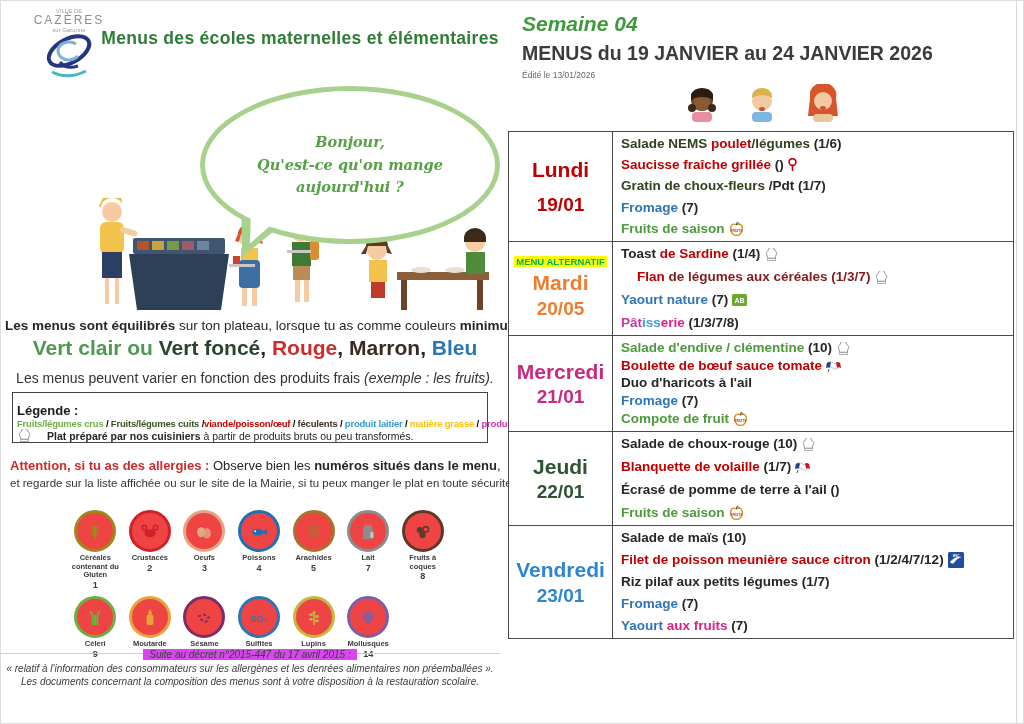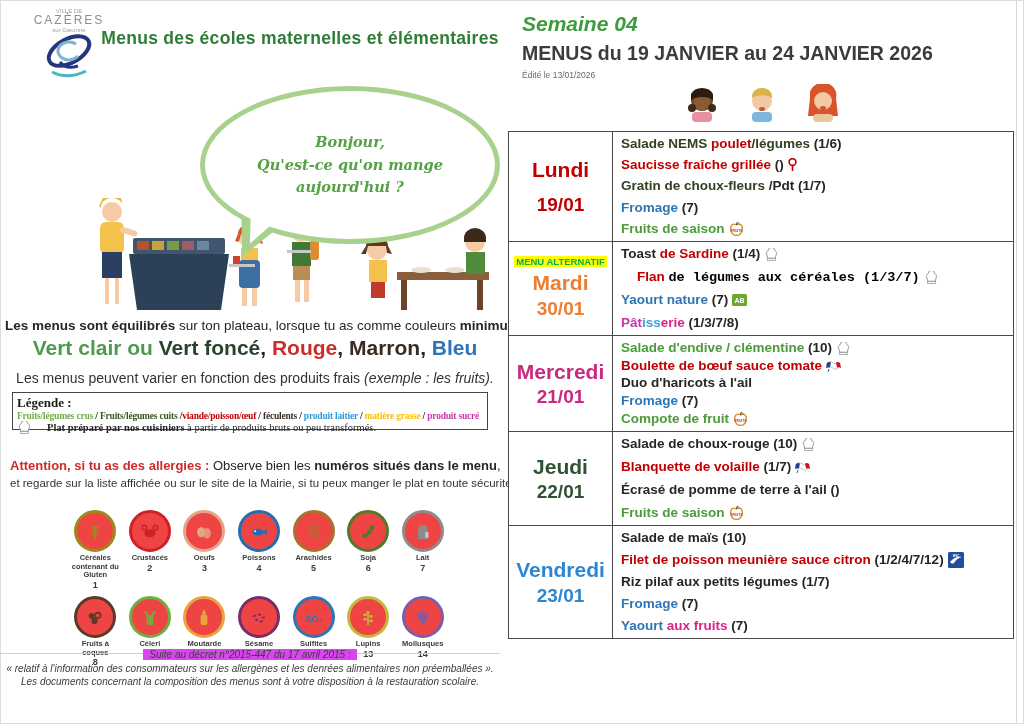--- a/index.html
+++ b/index.html
@@ -15,21 +15,21 @@
   
   .bubble{left:200px;top:86px;width:290px;height:148px;border:5px solid #A9D18E;border-radius:50%;display:flex;flex-direction:column;justify-content:center;align-items:center;background:#fff;z-index:2;}
   .bubble div{color:#55A245;font-family:"DejaVu Serif",serif;font-style:italic;font-weight:bold;font-size:14.5px;line-height:1.55;}
   .bubble-tail{left:233px;top:214px;width:0;height:0;border-left:16px solid transparent;border-right:30px solid transparent;border-top:46px solid #A9D18E;transform:rotate(18deg);z-index:1;}
   .bubble-tail-inner{left:245px;top:212px;width:0;height:0;border-left:10px solid transparent;border-right:20px solid transparent;border-top:34px solid #fff;transform:rotate(18deg);z-index:3;}
   .illustration{left:5px;top:180px;width:490px;height:140px;}
   
   .intro{left:5px;top:318px;width:500px;text-align:center;font-size:13.5px;color:#262626;white-space:nowrap;}
   .colors-line{left:5px;top:336px;width:500px;text-align:center;font-size:21px;font-weight:bold;white-space:nowrap;}
   .vary-line{left:5px;top:370px;width:500px;text-align:center;font-size:14px;color:#333;white-space:nowrap;}
-  .legend-box{left:12px;top:392px;width:476px;height:38px;border:1.5px solid #444;padding:2px 4px;box-sizing:border-box;background:#fff;font-family:Liberation Serif, serif;}
+  .legend-box{left:12px;top:392px;width:476px;height:51px;border:1.5px solid #444;padding:10px 4px;box-sizing:border-box;background:#fff;}
   .legend-title{font-size:13px;font-weight:bold;color:#1a1a1a;}
   .legend-cats{font-size:9.5px;letter-spacing:-0.2px;white-space:nowrap;}
   .legend-prepared{font-size:10.5px;color:#262626;display:flex;align-items:center;gap:15px;}
   .attention1{left:10px;top:458px;width:500px;font-size:13px;color:#262626;white-space:nowrap;}
   .attention2{left:10px;top:477px;width:500px;font-size:11.5px;color:#333;white-space:nowrap;}
   
   .allergen-grid{left:70px;top:510px;width:378px;display:grid;grid-template-columns:repeat(7,1fr);column-gap:4px;row-gap:6px;}
   .allergen{display:flex;flex-direction:column;align-items:center;text-align:center;}
   .allergen-circle{width:36px;height:36px;border-radius:50%;border:3px solid;display:flex;align-items:center;justify-content:center;background:#ef4444;}
   .allergen-label{font-size:7.5px;color:#3b3b3b;font-weight:bold;line-height:1.15;margin-top:2px;}
@@ -240,32 +240,20 @@
         <div class="allergen-circle" style="border-color: rgb(166, 116, 44);">
           <svg width="22" height="18" viewBox="0 0 18 16">
             <path d="M9,3 a3,3 0 0 1 2.6,4.4 a3.4,3.4 0 1 1 -5.2,0 A3,3 0 0 1 9,3 z" fill="none" stroke="#A6742C" stroke-width="1.6"></path>
             <path d="M7.8,6 h2.4 M7.8,9 h2.4" stroke="#A6742C" stroke-width="0.9"></path>
           </svg>
         </div>
         <div class="allergen-label">Arachides</div>
         <div class="allergen-num">5</div>
       </div>
       <div class="allergen">
-        <div class="allergen-circle" style="border-color: rgb(79, 122, 40);">
-          <svg width="22" height="18" viewBox="0 0 18 16">
-            <circle cx="6" cy="12" r="2.2" fill="#4F7A28"></circle>
-            <circle cx="10" cy="9" r="2.2" fill="#4F7A28"></circle>
-            <circle cx="12.5" cy="5" r="2.2" fill="#4F7A28"></circle>
-            <path d="M5,14 q6,-3 9,-10" fill="none" stroke="#4F7A28" stroke-width="1"></path>
-          </svg>
-        </div>
-        <div class="allergen-label">Soja</div>
-        <div class="allergen-num">6</div>
-      </div>
-      <div class="allergen">
         <div class="allergen-circle" style="border-color: rgb(140, 140, 140);">
           <svg width="22" height="18" viewBox="0 0 18 16">
             <path d="M6,4 h6 l1.4,3 v8 h-8.8 v-8 z" fill="#8C8C8C"></path>
             <rect x="6" y="2.6" width="6" height="1.6" fill="#8C8C8C"></rect>
             <rect x="11" y="9" width="3" height="5" fill="#fff" opacity="0.5"></rect>
           </svg>
         </div>
         <div class="allergen-label">Lait</div>
         <div class="allergen-num">7</div>
       </div>
@@ -390,34 +378,34 @@
                 <text x="7.5" y="10.5" text-anchor="middle" font-size="3.4" fill="#C0392B" font-family="Liberation Sans, sans-serif">FRUITS</text>
               </svg>
             </span>
           </div>
         </div>
       </div>
       <div class="menu-row">
         <div class="day-cell">
           <div class="day-badge">MENU ALTERNATIF</div>
           <div class="day-name" style="color: rgb(237, 125, 49);">Mardi</div>
-          <div class="day-date" style="color: rgb(237, 125, 49);">30/01</div>
+          <div class="day-date" style="color: rgb(237, 125, 49);">20/05</div>
         </div>
         <div class="items-cell">
           <div class="menu-item">
             <span><span style="color: rgb(38, 38, 38);">Toast </span><span style="color: rgb(192, 0, 0);">de Sardine </span><span style="color: rgb(38, 38, 38);">(1/4)</span></span>
             <span class="mi-icon">
               <svg width="15" height="13" viewBox="0 0 15 13">
                 <path d="M3,7 a2.6,2.6 0 0 1 1.2,-4.3 a3,3 0 0 1 6.6,0 a2.6,2.6 0 0 1 1.2,4.3 l-0.6,3.2 h-7.8 z" fill="#fff" stroke="#9a9a9a" stroke-width="1"></path>
                 <rect x="3.6" y="10.6" width="7.8" height="1.8" fill="#fff" stroke="#9a9a9a" stroke-width="0.8"></rect>
               </svg>
             </span>
           </div>
           <div class="menu-item">
-            <span><span style="color: rgb(192, 0, 0); padding-left: 16px;">Flan </span><span style="color: #000000; font-family: Liberation Mono, monospace;">de légumes aux céréales (1/3/7)</span></span>
+            <span><span style="color: rgb(192, 0, 0); padding-left: 16px;">Flan </span><span style="color: #7f1d1d;">de légumes aux céréales (1/3/7)</span></span>
             <span class="mi-icon">
               <svg width="15" height="13" viewBox="0 0 15 13">
                 <path d="M3,7 a2.6,2.6 0 0 1 1.2,-4.3 a3,3 0 0 1 6.6,0 a2.6,2.6 0 0 1 1.2,4.3 l-0.6,3.2 h-7.8 z" fill="#fff" stroke="#9a9a9a" stroke-width="1"></path>
                 <rect x="3.6" y="10.6" width="7.8" height="1.8" fill="#fff" stroke="#9a9a9a" stroke-width="0.8"></rect>
               </svg>
             </span>
           </div>
           <div class="menu-item">
             <span><span style="color: rgb(46, 117, 182);">Yaourt nature </span><span style="color: rgb(38, 38, 38);">(7)</span></span>
             <span class="mi-icon">

